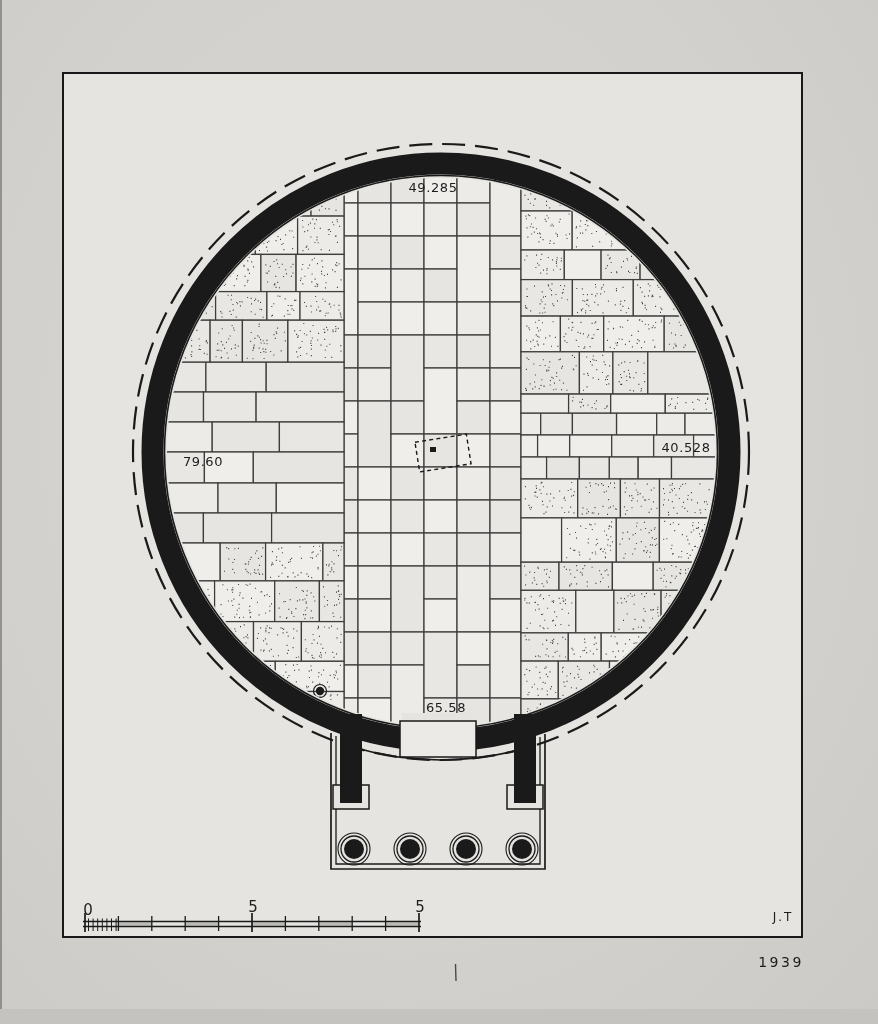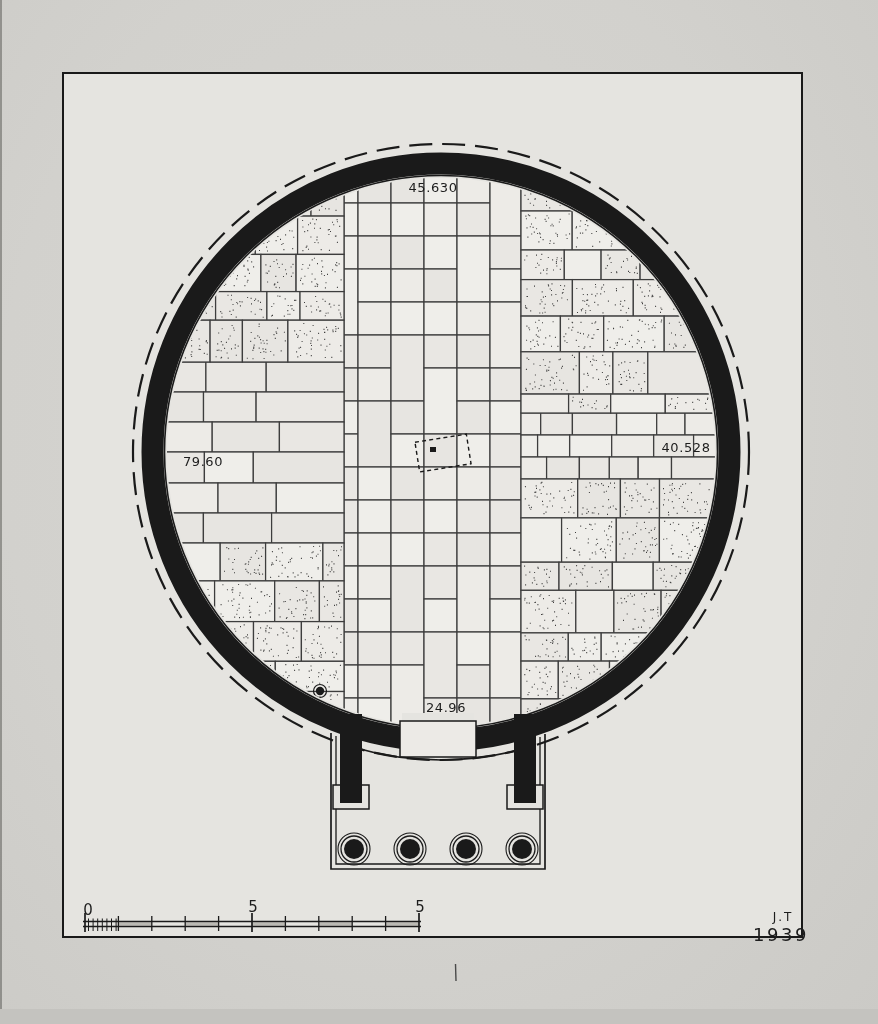--- a/index.html
+++ b/index.html
@@ -14,21 +14,21 @@
     position:absolute;left:62px;top:72px;width:741px;height:866px;
     border:2.5px solid #191919;background:#e5e4e0;box-sizing:border-box;
   }
   svg.plan{position:absolute;left:0;top:0;}
   .lbl{
     position:absolute;transform:translate(-50%,-50%);white-space:nowrap;
     color:#1d1d1d;font-size:13px;letter-spacing:.6px;
   }
   .lbl.scale{font-size:15px;letter-spacing:0;}
   .lbl.sig{font-size:12px;letter-spacing:2px;text-align:right;}
-  .lbl.sig2{font-size:18px;letter-spacing:2.5px;}
+  .lbl.sig2{font-size:14px;letter-spacing:2.5px;margin-top:28px;}
 </style>
 </head>
 <body>
 
 <div class="stage">
   <div class="edge-left"></div>
   <div class="edge-bottom"></div>
 
   <div class="sheet"></div>
 
@@ -295,24 +295,24 @@
       <line x1="88.5" y1="918.5" x2="88.5" y2="931" stroke="#1a1a1a" stroke-width="1"></line>
       <line x1="93.1" y1="918.5" x2="93.1" y2="931" stroke="#1a1a1a" stroke-width="1"></line>
       <line x1="97.7" y1="918.5" x2="97.7" y2="931" stroke="#1a1a1a" stroke-width="1"></line>
       <line x1="102.3" y1="918.5" x2="102.3" y2="931" stroke="#1a1a1a" stroke-width="1"></line>
       <line x1="106.9" y1="918.5" x2="106.9" y2="931" stroke="#1a1a1a" stroke-width="1"></line>
       <line x1="111.5" y1="918.5" x2="111.5" y2="931" stroke="#1a1a1a" stroke-width="1"></line>
       <line x1="116.1" y1="918.5" x2="116.1" y2="931" stroke="#1a1a1a" stroke-width="1"></line>
       <line x1="455.5" y1="964" x2="456" y2="981" stroke="#4a4a4a" stroke-width="1.4"></line>
     </svg>
 
-  <div class="lbl" style="left:433px;top:187px">45.630</div>
+  <div class="lbl" style="left:433px;top:187px">49.285</div>
   <div class="lbl" style="left:203px;top:461px">79.60</div>
   <div class="lbl" style="left:686px;top:447px">40.528</div>
-  <div class="lbl" style="left:446px;top:707px">24.96</div>
+  <div class="lbl" style="left:446px;top:707px">65.58</div>
 
   <div class="lbl scale" style="left:88px;top:910px">0</div>
   <div class="lbl scale" style="left:253px;top:907px">5</div>
   <div class="lbl scale" style="left:420px;top:907px">5</div>
 
   <div class="lbl sig" style="left:783px;top:917px">J.T</div>
   <div class="lbl sig2" style="left:781px;top:934px">1939</div>
 </div>
 
 </body></html>

